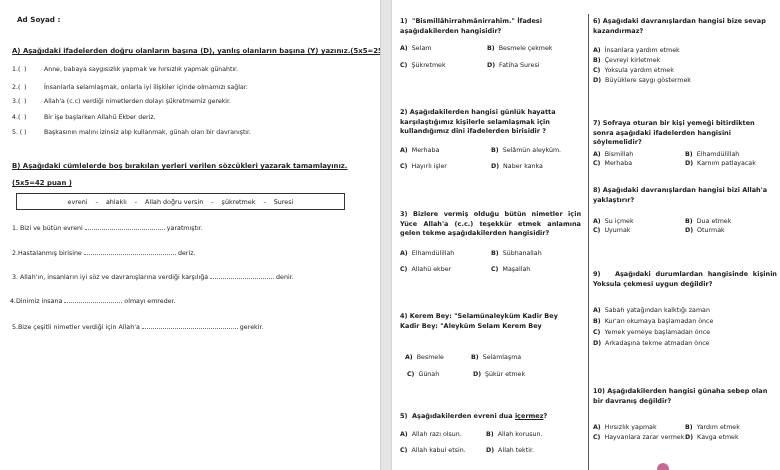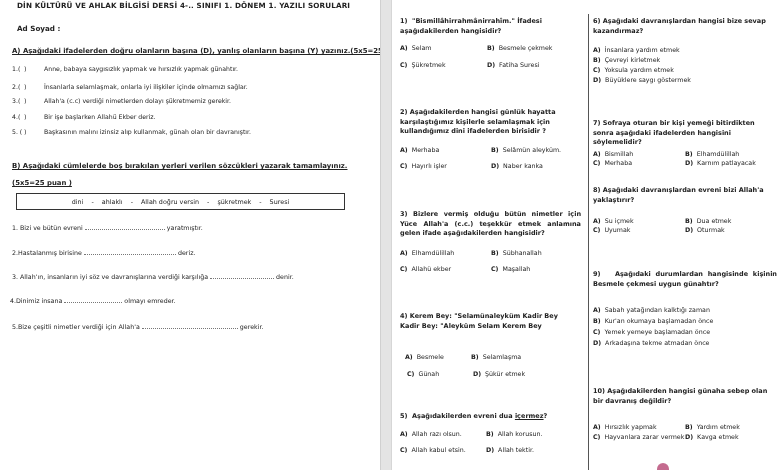--- a/index.html
+++ b/index.html
@@ -5,21 +5,21 @@
   html, body { margin:0; padding:0; }
   body { width:780px; height:470px; overflow:hidden; background:#ffffff; position:relative;
          font-family:"DejaVu Sans", sans-serif; color:#222; }
   .page-left { position:absolute; left:0; top:0; width:380px; height:470px; background:#fff; }
   .gutter { position:absolute; left:380px; top:0; width:12px; height:470px; background:#e4e4e4;
             border-left:1px solid #d0d0d0; border-right:1px solid #d6d6d6; box-sizing:border-box; }
   .page-right { position:absolute; left:392px; top:0; width:388px; height:470px; background:#fff; }
   .col-divider { position:absolute; left:588px; top:14px; width:1px; height:456px; background:#555; }
 
   .title { position:absolute; left:17px; top:1px; font-size:7.2px; font-weight:bold; letter-spacing:0.15px; white-space:nowrap; }
-  .name-label { position:absolute; left:17px; top:24px; font-size:7.2px; font-weight:bold; }
+  .name-label { position:absolute; left:17px; top:15px; font-size:7.2px; font-weight:bold; }
 
   .sec-head { position:absolute; left:12px; font-size:6.9px; font-weight:bold; text-decoration:underline; white-space:nowrap; }
   .tf-item { position:absolute; left:12px; font-size:6.2px; white-space:nowrap; }
   .tf-item .num { display:inline-block; width:12px; }
   .tf-item .par { display:inline-block; width:20px; }
 
   .wordbox { position:absolute; left:16px; top:193px; width:329px; height:17px; border:1px solid #333;
              font-size:6.4px; text-align:center; line-height:17px; box-sizing:border-box; }
   .wordbox .sep { margin:0 8px; }
 
@@ -33,36 +33,35 @@
   .opt { position:absolute; white-space:nowrap; }
   .opt b { font-weight:bold; margin-right:4px; }
   .ul { text-decoration:underline; }
   .logo { position:absolute; left:657px; top:463px; width:12px; height:7px; border-radius:6px 6px 0 0;
           background:#b03a6a; opacity:0.75; }
 </style>
 </head>
 <body>
 
 <div class="page-left">
-  <div class="title">DİN KÜLTÜRÜ VE AHLAK BİLGİSİ DERSİ   4-.. SINIFI 1. DÖNEM 1. YAZILI SORULARI</div>
   <div class="name-label">Ad Soyad :</div>
 
   <div class="sec-head" style="top:47px">A) Aşağıdaki ifadelerden doğru olanların başına (D), yanlış olanların başına (Y) yazınız.(5x5=25puan)</div>
 
   <div class="tf-item" style="top:65px"><span class="num">1.(</span><span class="par">)</span><span>Anne, babaya saygısızlık yapmak ve hırsızlık yapmak günahtır.</span></div>
   <div class="tf-item" style="top:83px"><span class="num">2.(</span><span class="par">)</span><span>İnsanlarla selamlaşmak, onlarla iyi ilişkiler içinde olmamızı sağlar.</span></div>
   <div class="tf-item" style="top:97px"><span class="num">3.(</span><span class="par">)</span><span>Allah'a (c.c) verdiği nimetlerden dolayı şükretmemiz gerekir.</span></div>
   <div class="tf-item" style="top:113px"><span class="num">4.(</span><span class="par">)</span><span>Bir işe başlarken Allahü Ekber deriz.</span></div>
   <div class="tf-item" style="top:128px"><span class="num">5. (</span><span class="par">)</span><span>Başkasının malını izinsiz alıp kullanmak, günah olan bir davranıştır.</span></div>
 
   <div class="sec-head" style="top:162px">B) Aşağıdaki cümlelerde boş bırakılan yerleri verilen sözcükleri yazarak tamamlayınız.</div>
-  <div class="sec-head" style="top:179px">(5x5=25 puan )</div>
+  <div class="sec-head" style="top:179px">(5x5=42 puan )</div>
 
   <div class="wordbox">
-    <span>dini</span><span class="sep">-</span><span>ahlaklı</span><span class="sep">-</span><span>Allah doğru versin</span><span class="sep">-</span><span>şükretmek</span><span class="sep">-</span><span>Suresi</span>
+    <span>evreni</span><span class="sep">-</span><span>ahlaklı</span><span class="sep">-</span><span>Allah doğru versin</span><span class="sep">-</span><span>şükretmek</span><span class="sep">-</span><span>Suresi</span>
   </div>
 
   <div class="fill-item" style="left:12px; top:223px"><span>1. Bizi ve bütün evreni</span><span class="dots" style="width:80px"></span><span>yaratmıştır.</span></div>
   <div class="fill-item" style="left:12px; top:248px"><span>2.Hastalanmış birisine</span><span class="dots" style="width:92px"></span><span>deriz.</span></div>
   <div class="fill-item" style="left:12px; top:272px"><span>3. Allah'ın, insanların  iyi söz  ve davranışlarına verdiği  karşılığa</span><span class="dots" style="width:64px"></span><span>denir.</span></div>
   <div class="fill-item" style="left:10px; top:296px"><span>4.Dinimiz insana</span><span class="dots" style="width:58px"></span><span>olmayı emreder.</span></div>
   <div class="fill-item" style="left:12px; top:322px"><span>5.Bize çeşitli nimetler verdiği için Allah'a</span><span class="dots" style="width:96px"></span><span>gerekir.</span></div>
 </div>
 
 <div class="gutter"></div>
@@ -84,21 +83,21 @@
   <div class="q-stem"><span>2)</span> <span>Aşağıdakilerden hangisi günlük hayatta karşılaştığımız kişilerle selamlaşmak için kullandığımız dini ifadelerden birisidir ?</span></div>
 </div>
 <div class="opts" style="left:400px; top:146px">
   <div class="opt" style="left:0; top:0"><b>A)</b><span>Merhaba</span></div>
   <div class="opt" style="left:91px; top:0"><b>B)</b><span>Selâmün aleyküm.</span></div>
   <div class="opt" style="left:0; top:16px"><b>C)</b><span>Hayırlı işler</span></div>
   <div class="opt" style="left:91px; top:16px"><b>D)</b><span>Naber kanka</span></div>
 </div>
 
 <div class="q" style="left:400px; top:210px; width:181px">
-  <div class="q-stem just"><span>3)</span> <span>Bizlere vermiş  olduğu bütün  nimetler için Yüce Allah'a (c.c.) teşekkür etmek anlamına gelen ifade aşağıdakilerden hangisidir?</span></div>
+  <div class="q-stem just"><span>3)</span> <span>Bizlere vermiş  olduğu bütün  nimetler için Yüce Allah'a (c.c.) teşekkür etmek anlamına gelen tekme aşağıdakilerden hangisidir?</span></div>
 </div>
 <div class="opts" style="left:400px; top:249px">
   <div class="opt" style="left:0; top:0"><b>A)</b><span>Elhamdülillah</span></div>
   <div class="opt" style="left:91px; top:0"><b>B)</b><span>Sübhanallah</span></div>
   <div class="opt" style="left:0; top:16px"><b>C)</b><span>Allahü ekber</span></div>
   <div class="opt" style="left:91px; top:16px"><b>C)</b><span>Maşallah</span></div>
 </div>
 
 <div class="q" style="left:400px; top:312px; width:185px">
   <div class="q-stem">
@@ -137,31 +136,31 @@
   <div class="q-stem"><span>7)</span> <span>Sofraya oturan bir kişi yemeği bitirdikten sonra aşağıdaki ifadelerden hangisini söylemelidir?</span></div>
 </div>
 <div class="opts" style="left:593px; top:150px">
   <div class="opt" style="left:0; top:0"><b>A)</b><span>Bismillah</span></div>
   <div class="opt" style="left:92px; top:0"><b>B)</b><span>Elhamdülillah</span></div>
   <div class="opt" style="left:0; top:9px"><b>C)</b><span>Merhaba</span></div>
   <div class="opt" style="left:92px; top:9px"><b>D)</b><span>Karnım patlayacak</span></div>
 </div>
 
 <div class="q" style="left:593px; top:186px; width:184px">
-  <div class="q-stem"><span>8)</span> <span>Aşağıdaki davranışlardan evreni bizi Allah'a yaklaştırır?</span></div>
+  <div class="q-stem"><span>8)</span> <span>Aşağıdaki davranışlardan hangisi bizi Allah'a yaklaştırır?</span></div>
 </div>
 <div class="opts" style="left:593px; top:217px">
   <div class="opt" style="left:0; top:0"><b>A)</b><span>Su içmek</span></div>
   <div class="opt" style="left:92px; top:0"><b>B)</b><span>Dua etmek</span></div>
   <div class="opt" style="left:0; top:9px"><b>C)</b><span>Uyumak</span></div>
   <div class="opt" style="left:92px; top:9px"><b>D)</b><span>Oturmak</span></div>
 </div>
 
 <div class="q" style="left:593px; top:270px; width:184px">
-  <div class="q-stem just"><span>9)</span>&nbsp;&nbsp;&nbsp;<span>Aşağıdaki durumlardan hangisinde kişinin Besmele çekmesi uygun günahtır?</span></div>
+  <div class="q-stem just"><span>9)</span>&nbsp;&nbsp;&nbsp;<span>Aşağıdaki durumlardan hangisinde kişinin Yoksula çekmesi uygun değildir?</span></div>
 </div>
 <div class="opts" style="left:593px; top:306px">
   <div class="opt" style="left:0; top:0"><b>A)</b><span>Sabah yatağından kalktığı zaman</span></div>
   <div class="opt" style="left:0; top:11px"><b>B)</b><span>Kur'an okumaya başlamadan önce</span></div>
   <div class="opt" style="left:0; top:22px"><b>C)</b><span>Yemek yemeye başlamadan önce</span></div>
   <div class="opt" style="left:0; top:33px"><b>D)</b><span>Arkadaşına tekme atmadan önce</span></div>
 </div>
 
 <div class="q" style="left:593px; top:387px; width:184px">
   <div class="q-stem"><span>10)</span> <span>Aşağıdakilerden hangisi günaha sebep olan bir davranış  değildir?</span></div>

